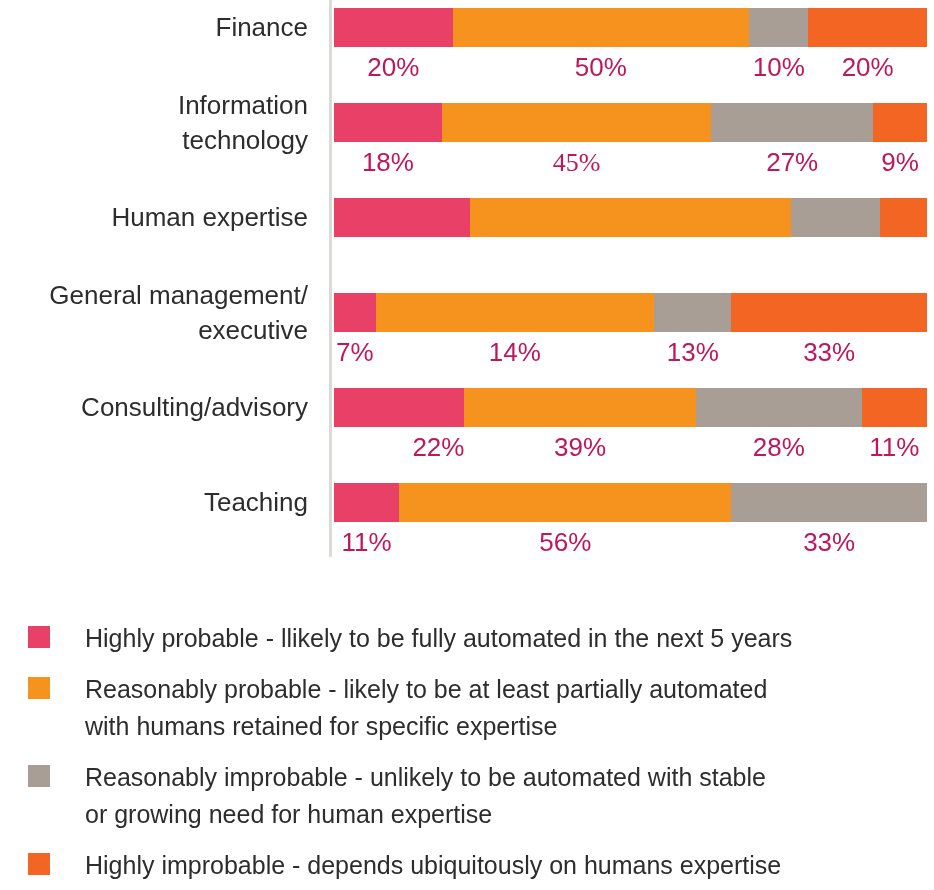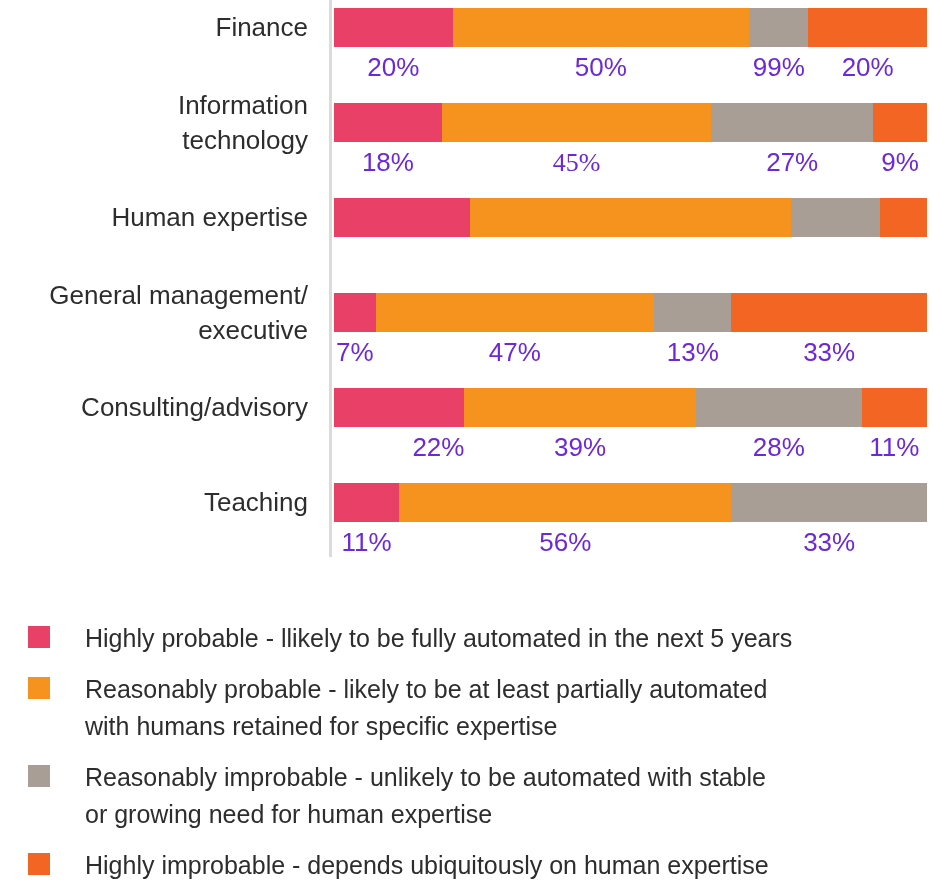--- a/index.html
+++ b/index.html
@@ -60,21 +60,21 @@
     margin-left: 334px;
     display: flex;
     margin-top: 7px;
   }
   .pct-cell {
     flex-basis: 0;
     text-align: center;
     font-size: 26px;
     line-height: 27px;
     white-space: nowrap;
-    color: #6d28d9;
+    color: #be185d;
   }
   .legend {
     margin-top: 64px;
     padding-left: 28px;
     display: flex;
     flex-direction: column;
     gap: 14px;
   }
   .legend-item {
     display: flex;
@@ -106,21 +106,21 @@
           <div class="bar">
             <div class="seg" style="flex-grow: 20; background: rgb(232, 64, 103);"></div>
             <div class="seg" style="flex-grow: 50; background: rgb(246, 146, 30);"></div>
             <div class="seg" style="flex-grow: 10; background: rgb(168, 158, 150);"></div>
             <div class="seg" style="flex-grow: 20; background: rgb(242, 101, 34);"></div>
           </div>
         </div>
         <div class="pct-row">
           <div class="pct-cell" style="flex-grow: 20;">20%</div>
           <div class="pct-cell" style="flex-grow: 50;">50%</div>
-          <div class="pct-cell" style="flex-grow: 10;">99%</div>
+          <div class="pct-cell" style="flex-grow: 10;">10%</div>
           <div class="pct-cell" style="flex-grow: 20;">20%</div>
         </div>
       </div>
       <div class="row">
         <div class="row-top">
           <div class="cat-label">Information
 technology</div>
           <div class="bar">
             <div class="seg" style="flex-grow: 18; background: rgb(232, 64, 103);"></div>
             <div class="seg" style="flex-grow: 45; background: rgb(246, 146, 30);"></div>
@@ -152,21 +152,21 @@
 executive</div>
           <div class="bar">
             <div class="seg" style="flex-grow: 7; background: rgb(232, 64, 103);"></div>
             <div class="seg" style="flex-grow: 47; background: rgb(246, 146, 30);"></div>
             <div class="seg" style="flex-grow: 13; background: rgb(168, 158, 150);"></div>
             <div class="seg" style="flex-grow: 33; background: rgb(242, 101, 34);"></div>
           </div>
         </div>
         <div class="pct-row">
           <div class="pct-cell" style="flex-grow: 7;">7%</div>
-          <div class="pct-cell" style="flex-grow: 47;">47%</div>
+          <div class="pct-cell" style="flex-grow: 47;">14%</div>
           <div class="pct-cell" style="flex-grow: 13;">13%</div>
           <div class="pct-cell" style="flex-grow: 33;">33%</div>
         </div>
       </div>
       <div class="row">
         <div class="row-top">
           <div class="cat-label">Consulting/advisory</div>
           <div class="bar">
             <div class="seg" style="flex-grow: 22; background: rgb(232, 64, 103);"></div>
             <div class="seg" style="flex-grow: 39; background: rgb(246, 146, 30);"></div>
@@ -209,15 +209,15 @@
       <div class="legend-label">Reasonably probable - likely to be at least partially automated
 with humans retained for specific expertise</div>
     </div>
     <div class="legend-item">
       <div class="legend-swatch" style="background: rgb(168, 158, 150);"></div>
       <div class="legend-label">Reasonably improbable - unlikely to be automated with stable
 or growing need for human expertise</div>
     </div>
     <div class="legend-item">
       <div class="legend-swatch" style="background: rgb(242, 101, 34);"></div>
-      <div class="legend-label">Highly improbable - depends ubiquitously on human expertise</div>
+      <div class="legend-label">Highly improbable - depends ubiquitously on humans expertise</div>
     </div>
   </div>
 
 </body></html>

